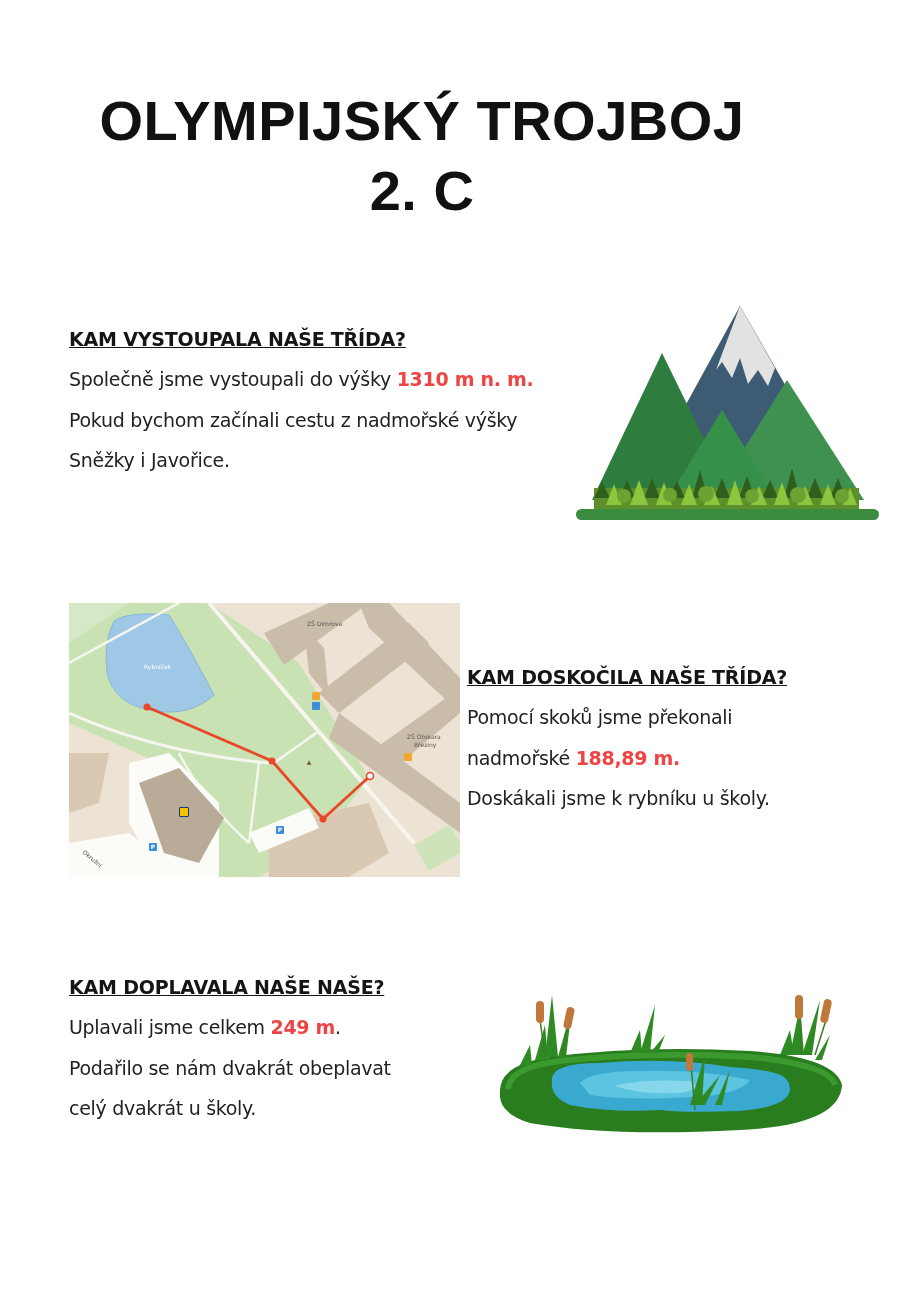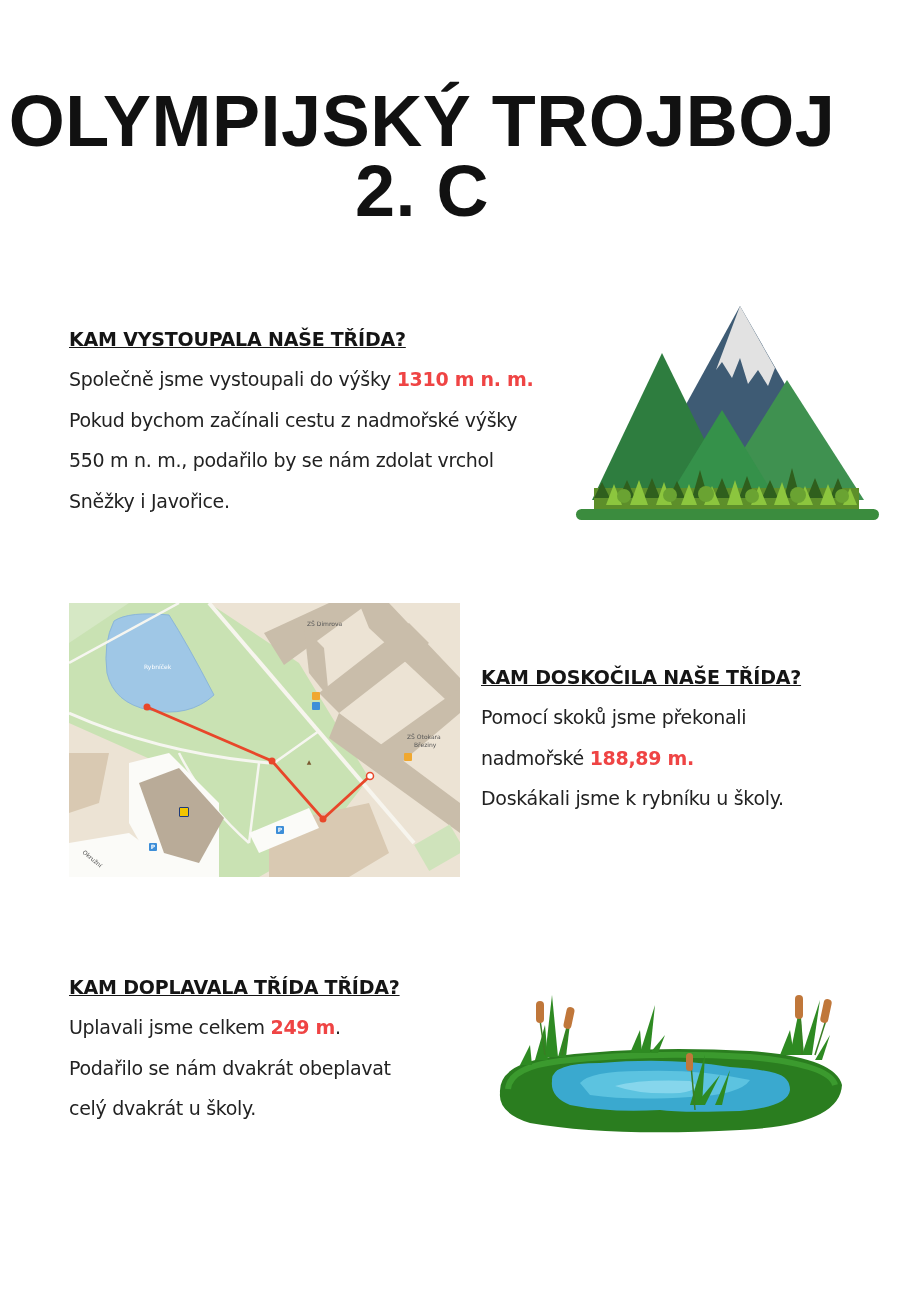--- a/index.html
+++ b/index.html
@@ -1,27 +1,27 @@
 <!DOCTYPE html>
 <html><head>
 <meta charset="utf-8">
 <style>
   html, body { margin:0; padding:0; background:#ffffff; }
   body { width:920px; height:1300px; position:relative; overflow:hidden;
          font-family:"DejaVu Sans", sans-serif; color:#1a1a1a; }
   .title { position:absolute; left:0; top:86px; width:844px; text-align:center;
-           font-family:"Liberation Sans", sans-serif; font-weight:bold; font-size:72px;
+           font-family:"Liberation Sans", sans-serif; font-weight:bold; font-size:56px;
            line-height:70px; letter-spacing:0.5px; color:#111; }
   .section { position:absolute; }
   .heading { font-family:"DejaVu Sans", sans-serif; font-weight:bold; font-size:19px;
              line-height:40px; color:#151515; letter-spacing:-0.2px;text-decoration:underline; }
   .line { font-size:19px; line-height:40.5px; color:#222; letter-spacing:-0.3px; white-space:nowrap; }
   .line b { font-weight:bold; color:#ef4444; }
   #s1 { left:69px; top:319px; }
-  #s2 { left:481px; top:657px; }
+  #s2 { left:467px; top:657px; }
   #s3 { left:69px; top:967px; }
   .illus { position:absolute; }
   #mountains { left:572px; top:300px; width:310px; height:225px; }
   #map { left:69px; top:603px; width:391px; height:274px; overflow:hidden; }
   #pond { left:490px; top:985px; width:362px; height:150px; }
   .map-label { position:absolute; font-size:6px; color:#555; font-family:"DejaVu Sans", sans-serif; }
   .poi { position:absolute; width:8px; height:8px; border-radius:1px; font-size:6px; line-height:8px;
          text-align:center; color:#fff; font-weight:bold; font-family:"DejaVu Sans", sans-serif; }
 </style>
 </head>
@@ -29,21 +29,20 @@
 
 <div class="title">
   <div>OLYMPIJSKÝ TROJBOJ</div>
   <div>2. C</div>
 </div>
 
 <div class="section" id="s1">
   <div class="heading">KAM VYSTOUPALA NAŠE TŘÍDA?</div>
   <div class="line"><span>Společně jsme vystoupali do výšky </span><b>1310 m n. m.</b></div>
   <div class="line">Pokud bychom začínali cestu z nadmořské výšky</div>
-  <div class="line">550 m n. m., podařilo by se nám zdolat vrchol</div>
   <div class="line">Sněžky i Javořice.</div>
 </div>
 
 <div class="illus" id="mountains">
   <svg width="310" height="225" viewBox="0 0 310 225">
 
     <polygon points="168,6 262,170 78,170" fill="#3e5b74"></polygon>
 
     <polygon points="168,6 203,68 196,86 186,70 176,84 168,58 160,78 150,62 144,70" fill="#e2e2e2"></polygon>
 
@@ -150,21 +149,21 @@
 </div>
 
 <div class="section" id="s2">
   <div class="heading">KAM DOSKOČILA NAŠE TŘÍDA?</div>
   <div class="line">Pomocí skoků jsme překonali</div>
   <div class="line"><span>nadmořské </span><b>188,89 m.</b></div>
   <div class="line">Doskákali jsme k rybníku u školy.</div>
 </div>
 
 <div class="section" id="s3">
-  <div class="heading">KAM DOPLAVALA TŘÍDA TŘÍDA?</div>
+  <div class="heading">KAM DOPLAVALA NAŠE NAŠE?</div>
   <div class="line"><span>Uplavali jsme celkem </span><b>249 m</b><span>.</span></div>
   <div class="line">Podařilo se nám dvakrát obeplavat</div>
   <div class="line">celý dvakrát u školy.</div>
 </div>
 
 <div class="illus" id="pond">
   <svg width="362" height="150" viewBox="0 0 362 150">
 
     <path d="M10,108 Q8,80 60,72 Q150,60 260,66 Q345,72 352,100 Q350,140 250,145 Q120,152 40,138 Q8,128 10,108 Z" fill="#2a7d1f"></path>
     <path d="M18,104 Q20,82 70,76 Q160,66 260,72 Q340,80 345,100" fill="none" stroke="#3b9a2e" stroke-width="6"></path>

